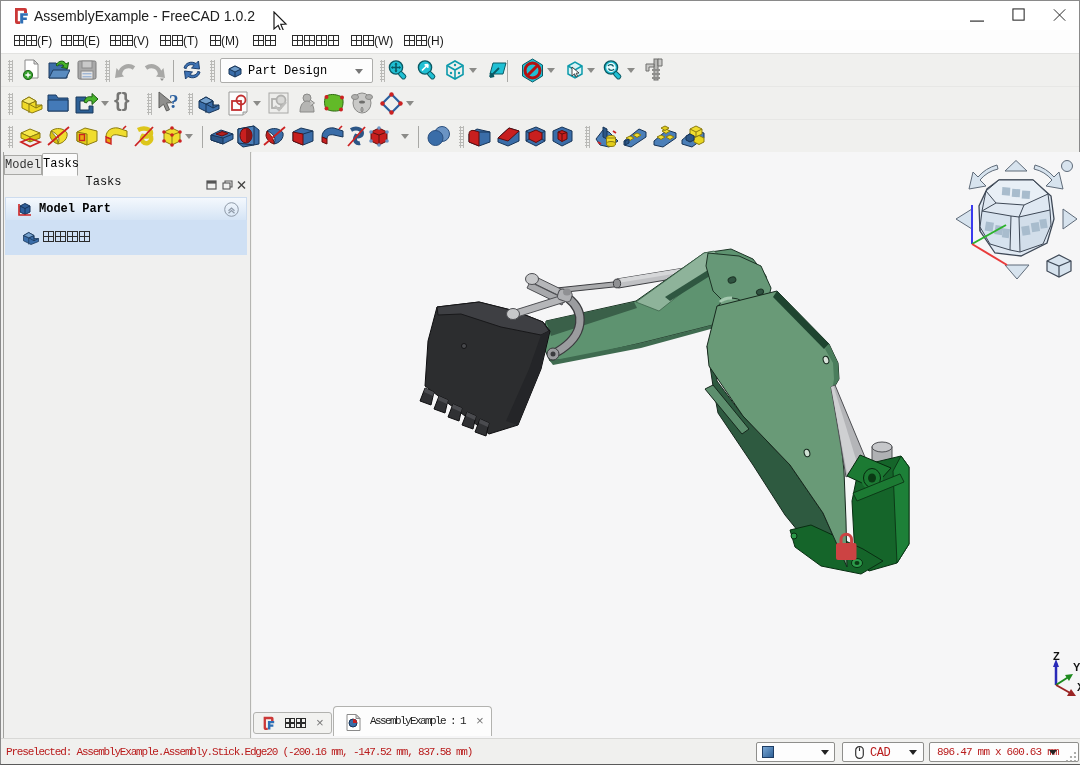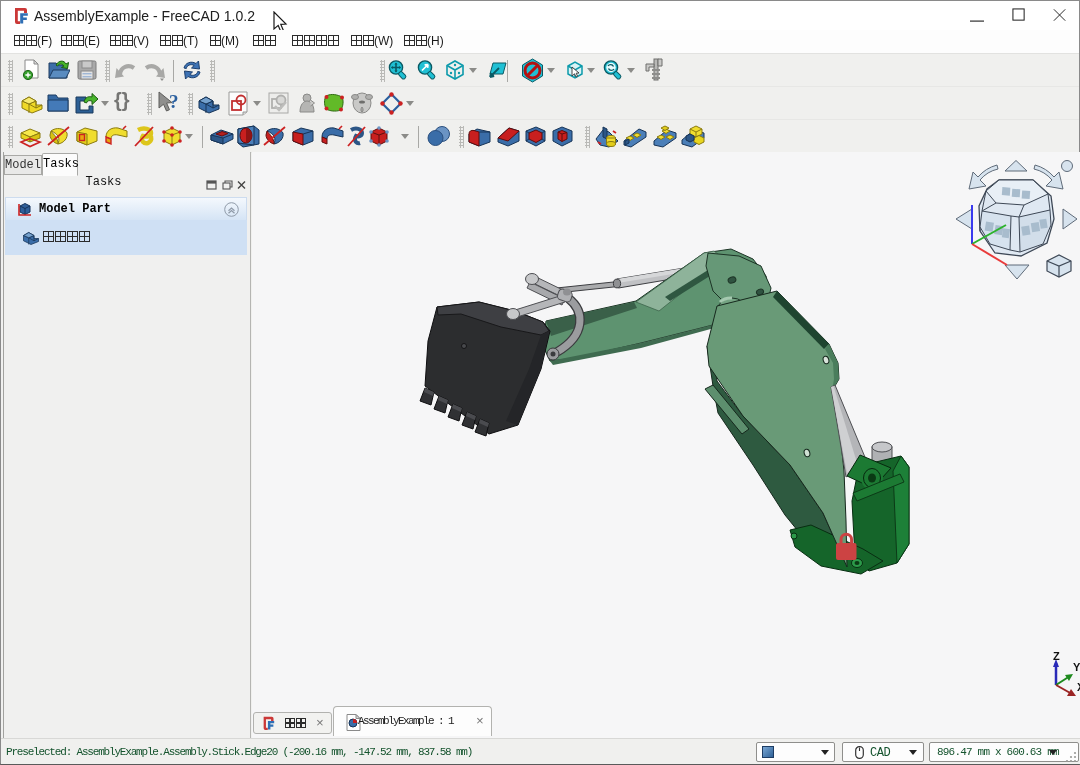--- a/index.html
+++ b/index.html
@@ -27,21 +27,21 @@
 
 #main{position:absolute;left:0;top:151px;width:1080px;height:586px}
 #dock{position:absolute;left:0;top:0;width:250px;height:586px;background:#f0f0ef;border-right:1px solid #b5b5b2}
 #view{position:absolute;left:251px;top:0;width:828px;height:586px;background:#f6f6f7}
 
 .dtab{position:absolute;font-family:"Liberation Mono",monospace;font-size:12px;color:#333;border:1px solid #a9a9a6;background:#e9e9e8;text-align:center}
 #dhead{position:absolute;left:0;top:23px;width:205px;height:20px;font-family:"Liberation Mono",monospace;font-size:12px;color:#111;text-align:center}
 #startpart{position:absolute;left:4px;top:45px;width:242px;height:23px;border:1px solid #cddcef;border-bottom:none;background:linear-gradient(180deg,#f4f8fd,#d5e4f5)}
 #spitem{position:absolute;left:4px;top:68px;width:242px;height:35px;background:#cfe0f4}
 
-#status{position:absolute;left:0;top:737px;width:1080px;height:26px;background:#f0f0ee;border-top:1px solid #d8d8d6;font-family:"Liberation Mono",monospace;font-size:12px;color:#14532d}
+#status{position:absolute;left:0;top:737px;width:1080px;height:26px;background:#f0f0ee;border-top:1px solid #d8d8d6;font-family:"Liberation Mono",monospace;font-size:12px;color:#b91c1c}
 .combo{position:absolute;top:3px;height:20px;background:#fdfdfd;border:1px solid #8f8f8c;border-radius:2px}
 .ccaret{position:absolute;top:7px;width:0;height:0;border-left:4px solid transparent;border-right:4px solid transparent;border-top:5px solid #222}
 
 .dtab2{position:absolute;font-family:"Liberation Mono",monospace;font-size:12px;color:#222}
 </style></head><body>
 <div id="win">
   <div id="titlebar">
     <svg style="position:absolute;left:12px;top:6px" width="17" height="17" viewBox="0 0 17 17">
       <path d="M2 1 h10 a2 2 0 0 1 2 2 v3 h-3 v-2.2 H4.8 v10.4 H7 v2.8 H4 a2 2 0 0 1-2-2 Z" fill="#cb3837"></path>
       <path d="M7.2 6.2 h7.6 v2.6 h-4.6 v1.6 h3.6 v2.6 h-3.6 v3.4 h-3 Z" fill="#2f6fb5"></path>
@@ -101,20 +101,29 @@
         <path d="M18 15 C17 8 10 5 4 9" stroke="#a8a8a6" stroke-width="4.2" fill="none"></path>
         <polygon points="21.5,9 14,17.5 23,19" fill="#a8a8a6"></polygon>
         <path d="M18 19.5 l4 0 l-2 2.5 Z" fill="#8f8f8d"></path>
       </svg>
       <div class="vsep" style="left:172px;top:6px"></div>
       <svg class="icon" style="left:179px;top:4px" width="24" height="24" viewBox="0 0 24 24">
         <path d="M4 10 C5 5 11 2.5 16 5.5 L18.5 3 L19.5 11 L11.5 10 L14.2 7.5 C10.5 5.5 6.8 7.5 6.3 10.5 Z" fill="#3d72b4" stroke="#1c3f6e"></path>
         <path d="M20 14 C19 19 13 21.5 8 18.5 L5.5 21 L4.5 13 L12.5 14 L9.8 16.5 C13.5 18.5 17.2 16.5 17.7 13.5 Z" fill="#3d72b4" stroke="#1c3f6e"></path>
       </svg>
       <div class="grip" style="left:209px;top:6px"></div>
+      <div style="position:absolute;left:219px;top:4px;width:153px;height:25px;background:#fdfdfd;border:1px solid #adadab;border-radius:2px">
+        <svg style="position:absolute;left:6px;top:4px" width="16" height="16" viewBox="0 0 16 16">
+          <path d="M2 6 L8 3 L14 6 L14 11 L8 14 L2 11 Z" fill="#3a6da8" stroke="#173457"></path>
+          <path d="M2 6 L8 9 L14 6 L8 3 Z" fill="#6e9bc8" stroke="#173457"></path>
+          <path d="M8 9 L8 14" stroke="#173457"></path>
+        </svg>
+        <span style="position:absolute;left:27px;top:5px;font-family:'Liberation Mono',monospace;font-size:12px;color:#000">Part Design</span>
+        <div class="caret" style="left:134px;top:10px;border-top-color:#777"></div>
+      </div>
       <div class="grip" style="left:379px;top:6px"></div>
       <svg class="icon" style="left:386px;top:5px" width="22" height="22" viewBox="0 0 22 22">
         <circle cx="9" cy="8.5" r="6.6" fill="#20c0d4" stroke="#0a5a64" stroke-width="1.4"></circle>
         <path d="M9 4.2 v8.6 M4.7 8.5 h8.6" stroke="#0a5a64" stroke-width="1.6"></path>
         <path d="M9 3.6 l1.6 2 h-3.2 Z M9 13.4 l1.6 -2 h-3.2 Z M3.9 8.5 l2 -1.6 v3.2 Z M14.1 8.5 l-2 -1.6 v3.2 Z" fill="#0a5a64"></path>
         <rect x="12.5" y="12.5" width="8" height="4.5" rx="2" transform="rotate(45 14 14)" fill="#20c0d4" stroke="#0a5a64"></rect>
       </svg>
       <svg class="icon" style="left:415px;top:5px" width="22" height="22" viewBox="0 0 22 22">
         <circle cx="9" cy="8.5" r="6.6" fill="#20c0d4" stroke="#0a5a64" stroke-width="1.4"></circle>
         <path d="M6 11.5 L12 5.5 M12 5.5 l-3.4 0.4 M12 5.5 l-0.4 3.4" stroke="#fff" stroke-width="1.7"></path>
@@ -548,21 +557,21 @@
         <span style="position:absolute;left:30px;top:4px"><i class="zh zhs"></i><i class="zh zhs"></i></span>
         <span style="position:absolute;left:62px;top:3px;color:#777;font-size:13px">×</span>
       </div>
       <div class="dtab2" style="left:81px;top:554px;width:159px;height:30px;background:#fdfdfd;border:1px solid #b2b2af;border-bottom:none;border-radius:4px 4px 0 0">
         <svg style="position:absolute;left:12px;top:7px" width="15" height="17" viewBox="0 0 15 17">
           <path d="M1 0.5 h9 l4 4 v12 h-13 Z" fill="#fff" stroke="#8a8a8a"></path>
             <path d="M10 0.5 l4 4 h-4 Z" fill="#d9d9d9" stroke="#8a8a8a"></path>
           <circle cx="7" cy="9" r="4" fill="#3a6da8" stroke="#173457"></circle>
           <path d="M7 5 A 4 4 0 0 1 11 9 L 7 9 Z" fill="#c81f1f"></path>
         </svg>
-        <span style="position:absolute;left:24px;top:8px;font-size:11px;letter-spacing:-1.6px">AssemblyExample : 1</span>
+        <span style="position:absolute;left:36px;top:8px;font-size:11px;letter-spacing:-1.6px">AssemblyExample : 1</span>
         <span style="position:absolute;left:142px;top:7px;color:#777;font-size:13px">×</span>
       </div>
     </div>
   </div>
   <div id="status">
     <span style="position:absolute;left:5px;top:7px;font-size:11px;letter-spacing:-1.18px">Preselected: AssemblyExample.Assembly.Stick.Edge20 (-200.16 mm, -147.52 mm, 837.58 mm)</span>
     <div class="combo" style="left:755px;width:79px">
       <div style="position:absolute;left:5px;top:3px;width:12px;height:12px;background:linear-gradient(135deg,#7aa7d4,#2e6096);border:1px solid #1d3c63"></div>
       <div class="ccaret" style="left:64px"></div>
     </div>

